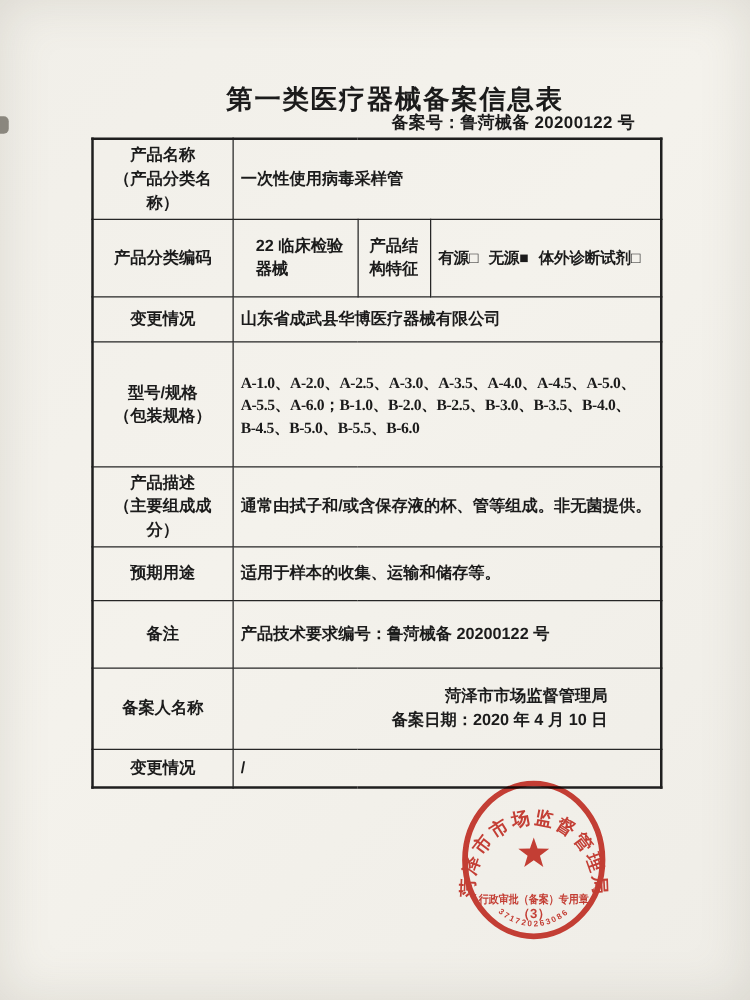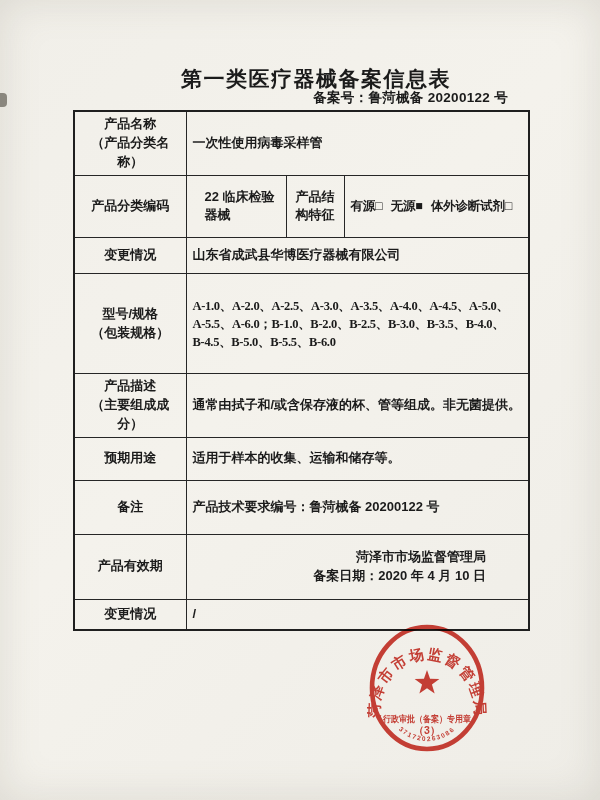--- a/index.html
+++ b/index.html
@@ -126,21 +126,21 @@
       <td class="val" colspan="3">适用于样本的收集、运输和储存等。</td>
     </tr>
 
 
     <tr style="height:54px">
       <td class="lbl">备注</td>
       <td class="val" colspan="3">产品技术要求编号：鲁菏械备 20200122 号</td>
     </tr>
 
     <tr style="height:65px">
-      <td class="lbl">产品有效期</td>
+      <td class="lbl">备案人名称</td>
       <td class="val authority-val" colspan="3">
         <div class="authority-lines">
           <div>菏泽市市场监督管理局</div>
           <div>备案日期：2020 年 4 月 10 日</div>
         </div>
       </td>
     </tr>
 
     <tr style="height:31px">
       <td class="lbl">变更情况</td>

